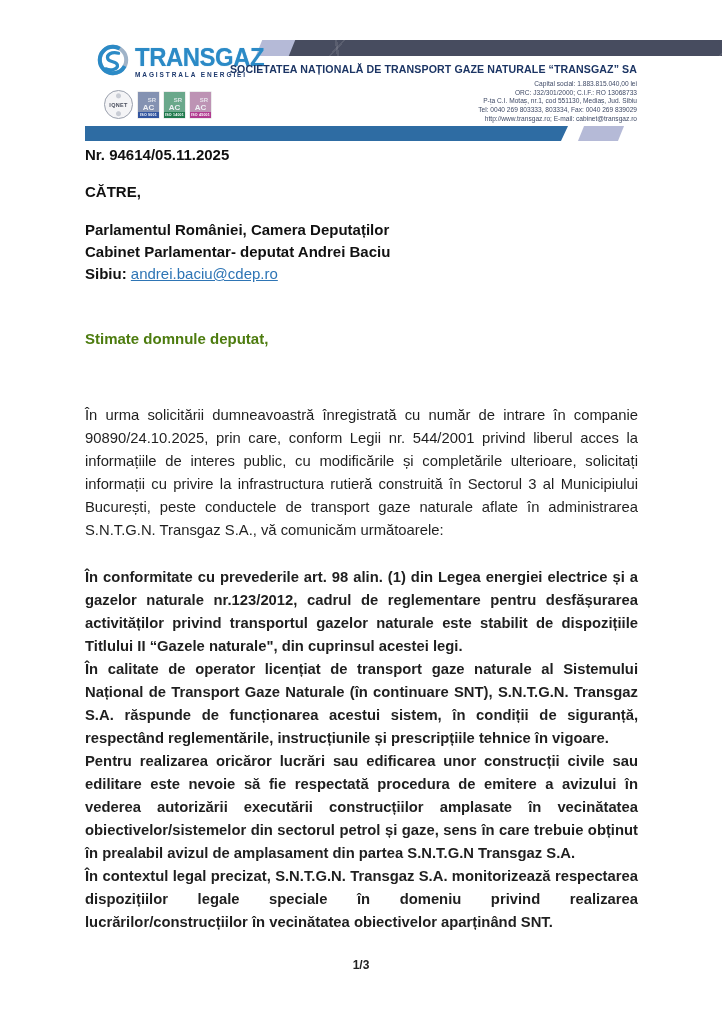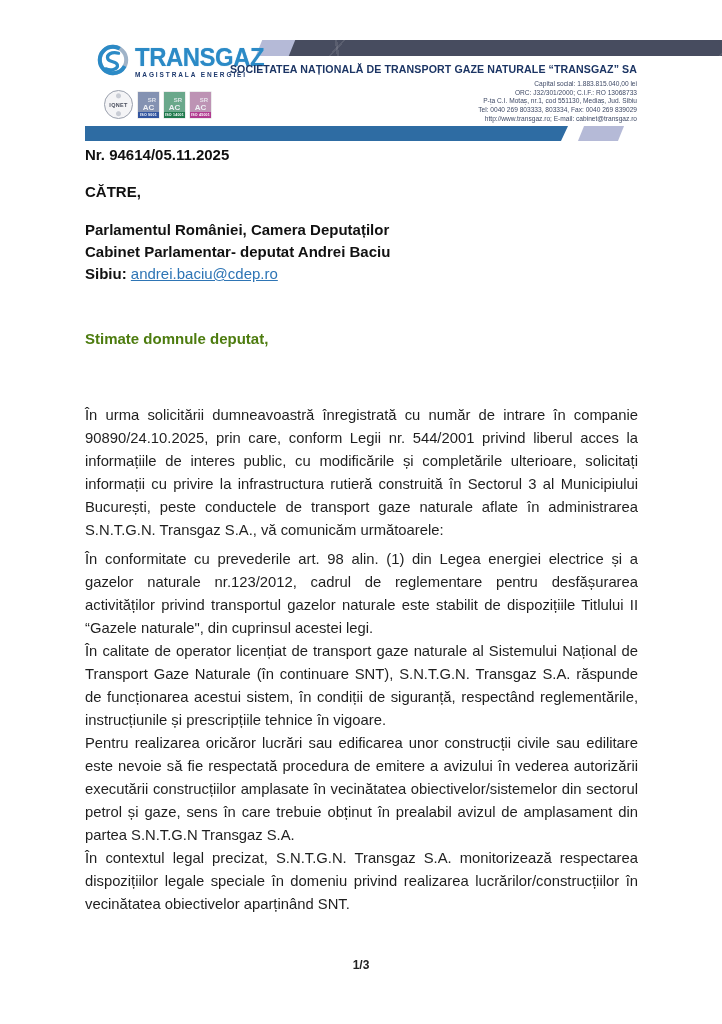--- a/index.html
+++ b/index.html
@@ -87,21 +87,21 @@
   
   .content { position:absolute; left:85px; width:553px; top:0; }
   .reg-number { position:absolute; top:146px; font-size:15px; font-weight:700; color:#111; }
   .to-label   { position:absolute; top:183px; font-size:15px; font-weight:700; color:#111; }
   .recipient  { position:absolute; top:219px; font-size:15px; font-weight:700; color:#111; line-height:22px; }
   .email-line a { color:#2e75b5; text-decoration:underline; font-weight:400; }
   .greeting   { position:absolute; top:330px; font-size:15px; font-weight:700; color:#4d7c0f; }
   .body-text  { position:absolute; width:553px; font-size:14.8px; line-height:23px; color:#1f1f1f;margin-top:48px; }
   .body-text p { text-align:justify; margin:0; }
   .p-first { top:356px; }
-  .p-block { top:500px; }
+  .p-block { top:518px;font-weight:bold; }
 
   
   .page-footer {
     position:absolute; top:958px; left:0; right:0; text-align:center;
     font-size:12px; font-weight:600; color:#222;
   }
 </style>
 </head>
 <body>
 

